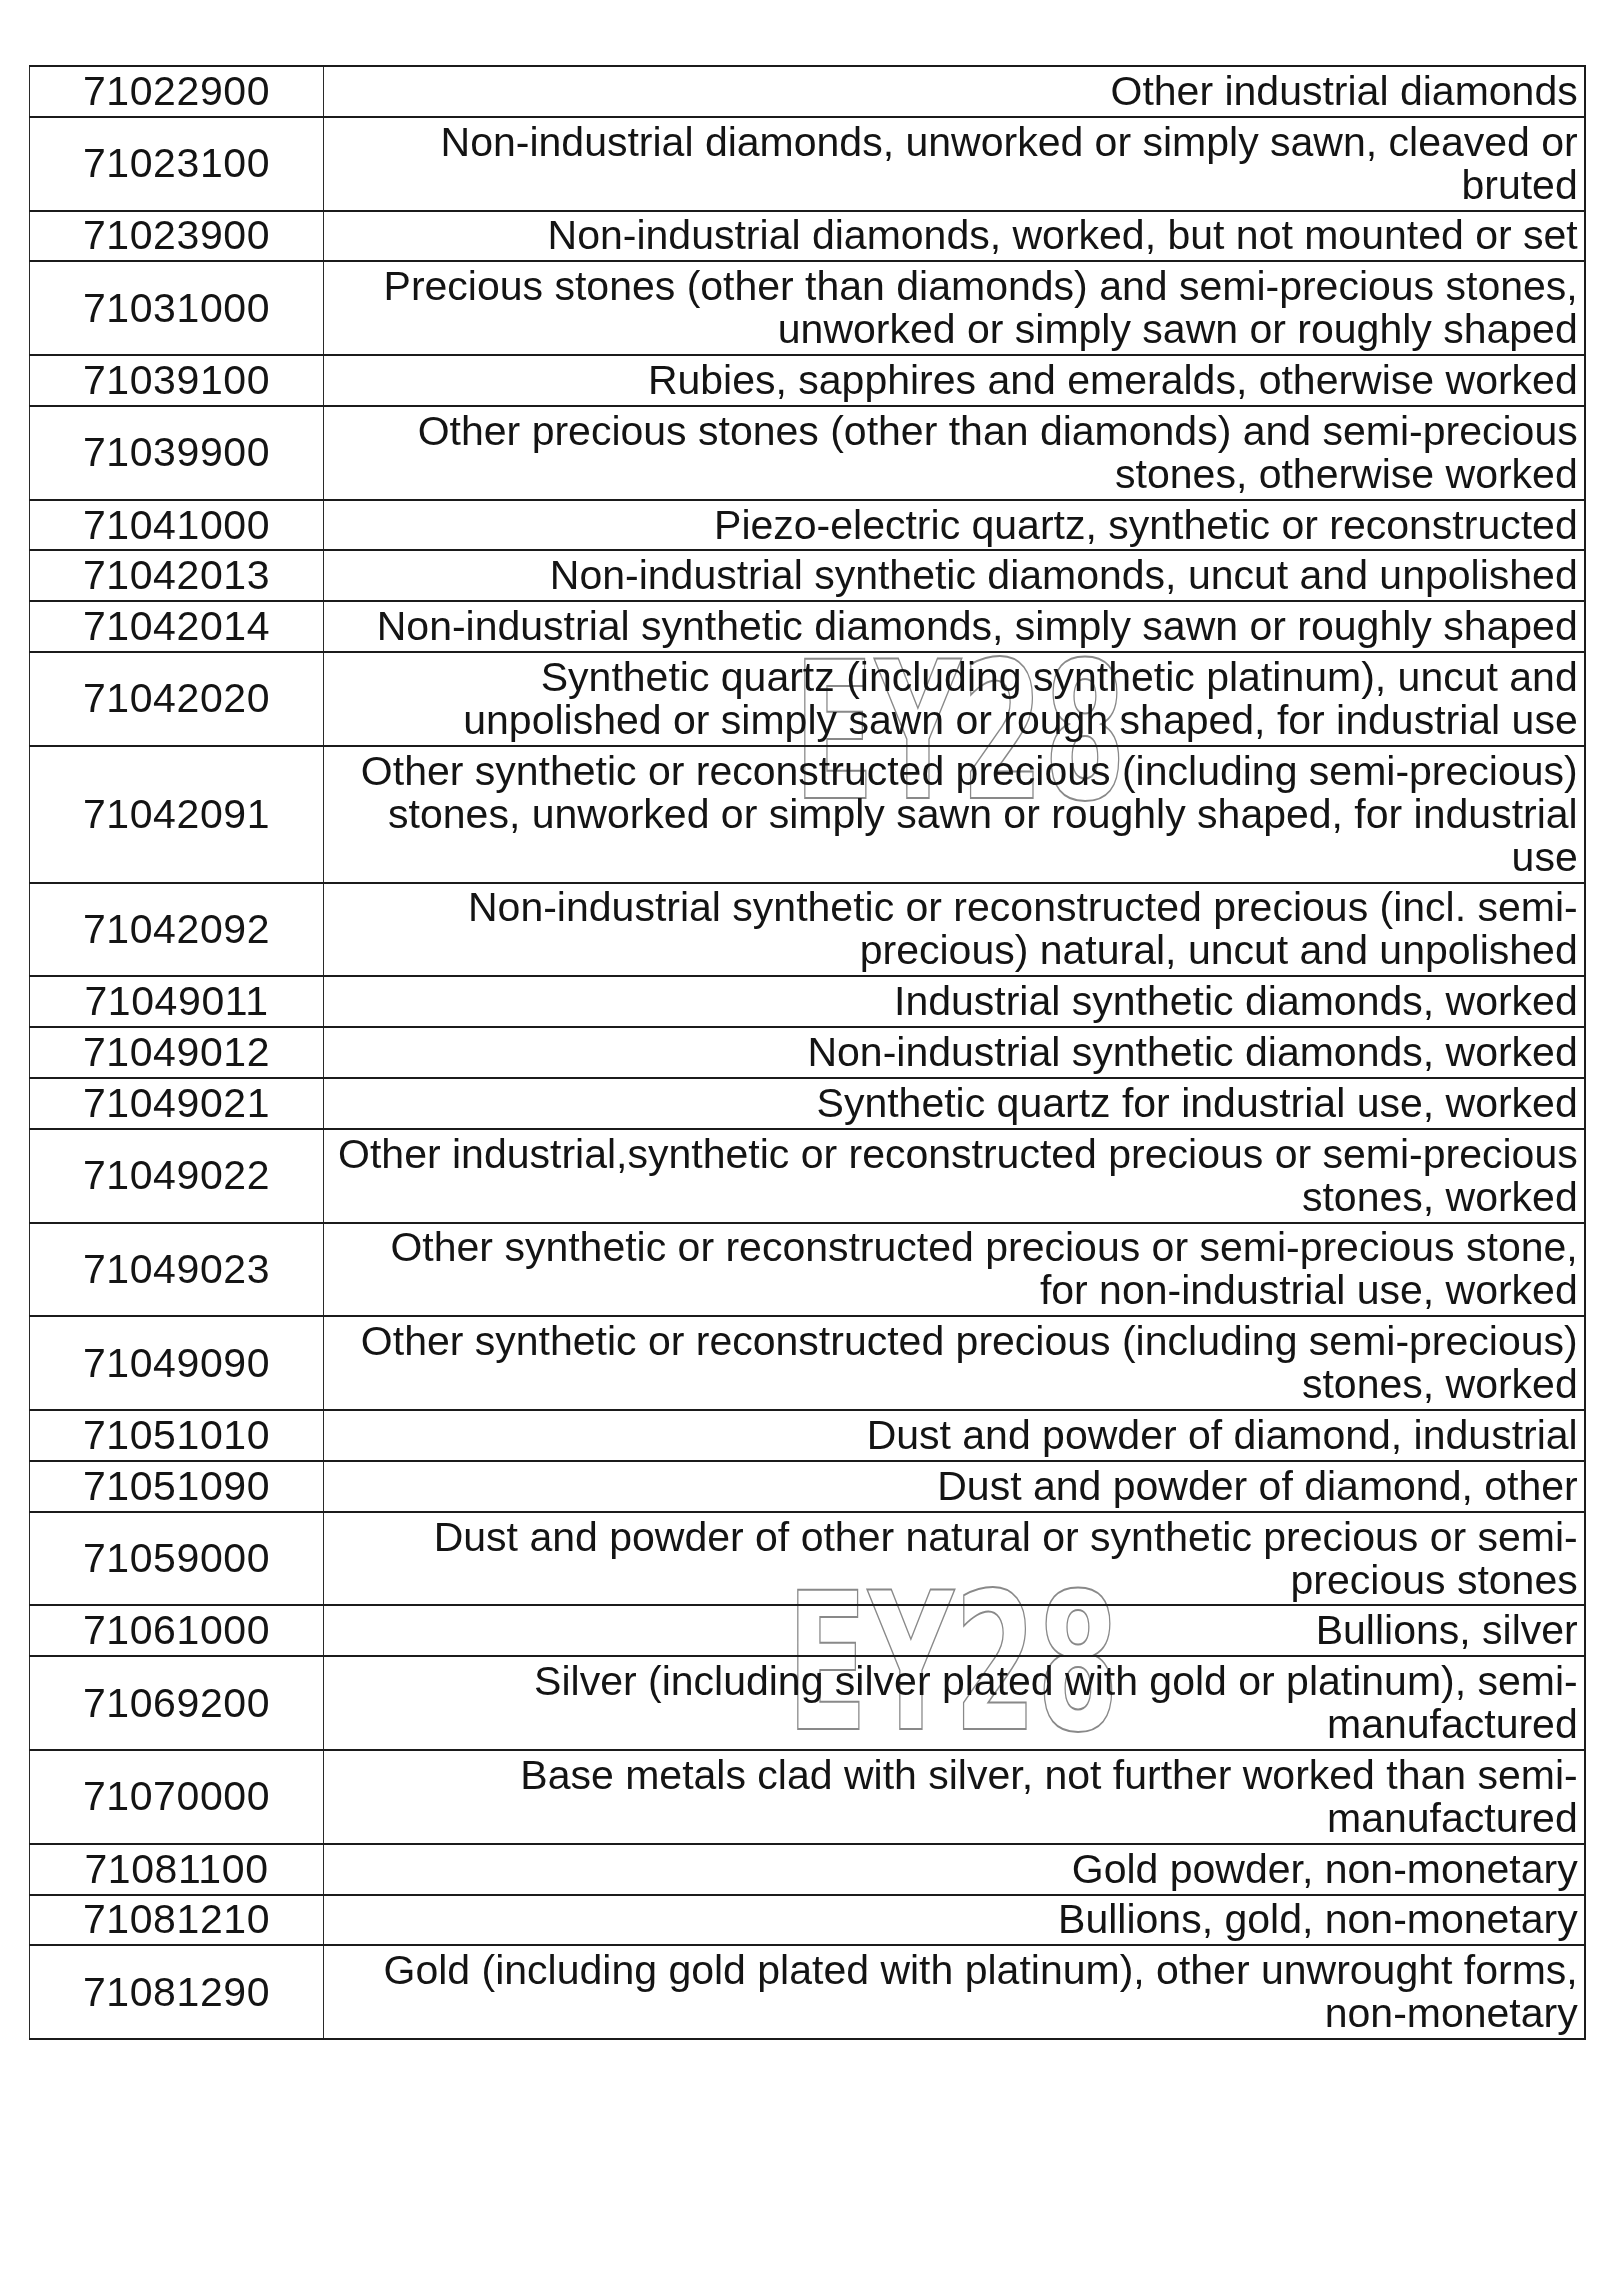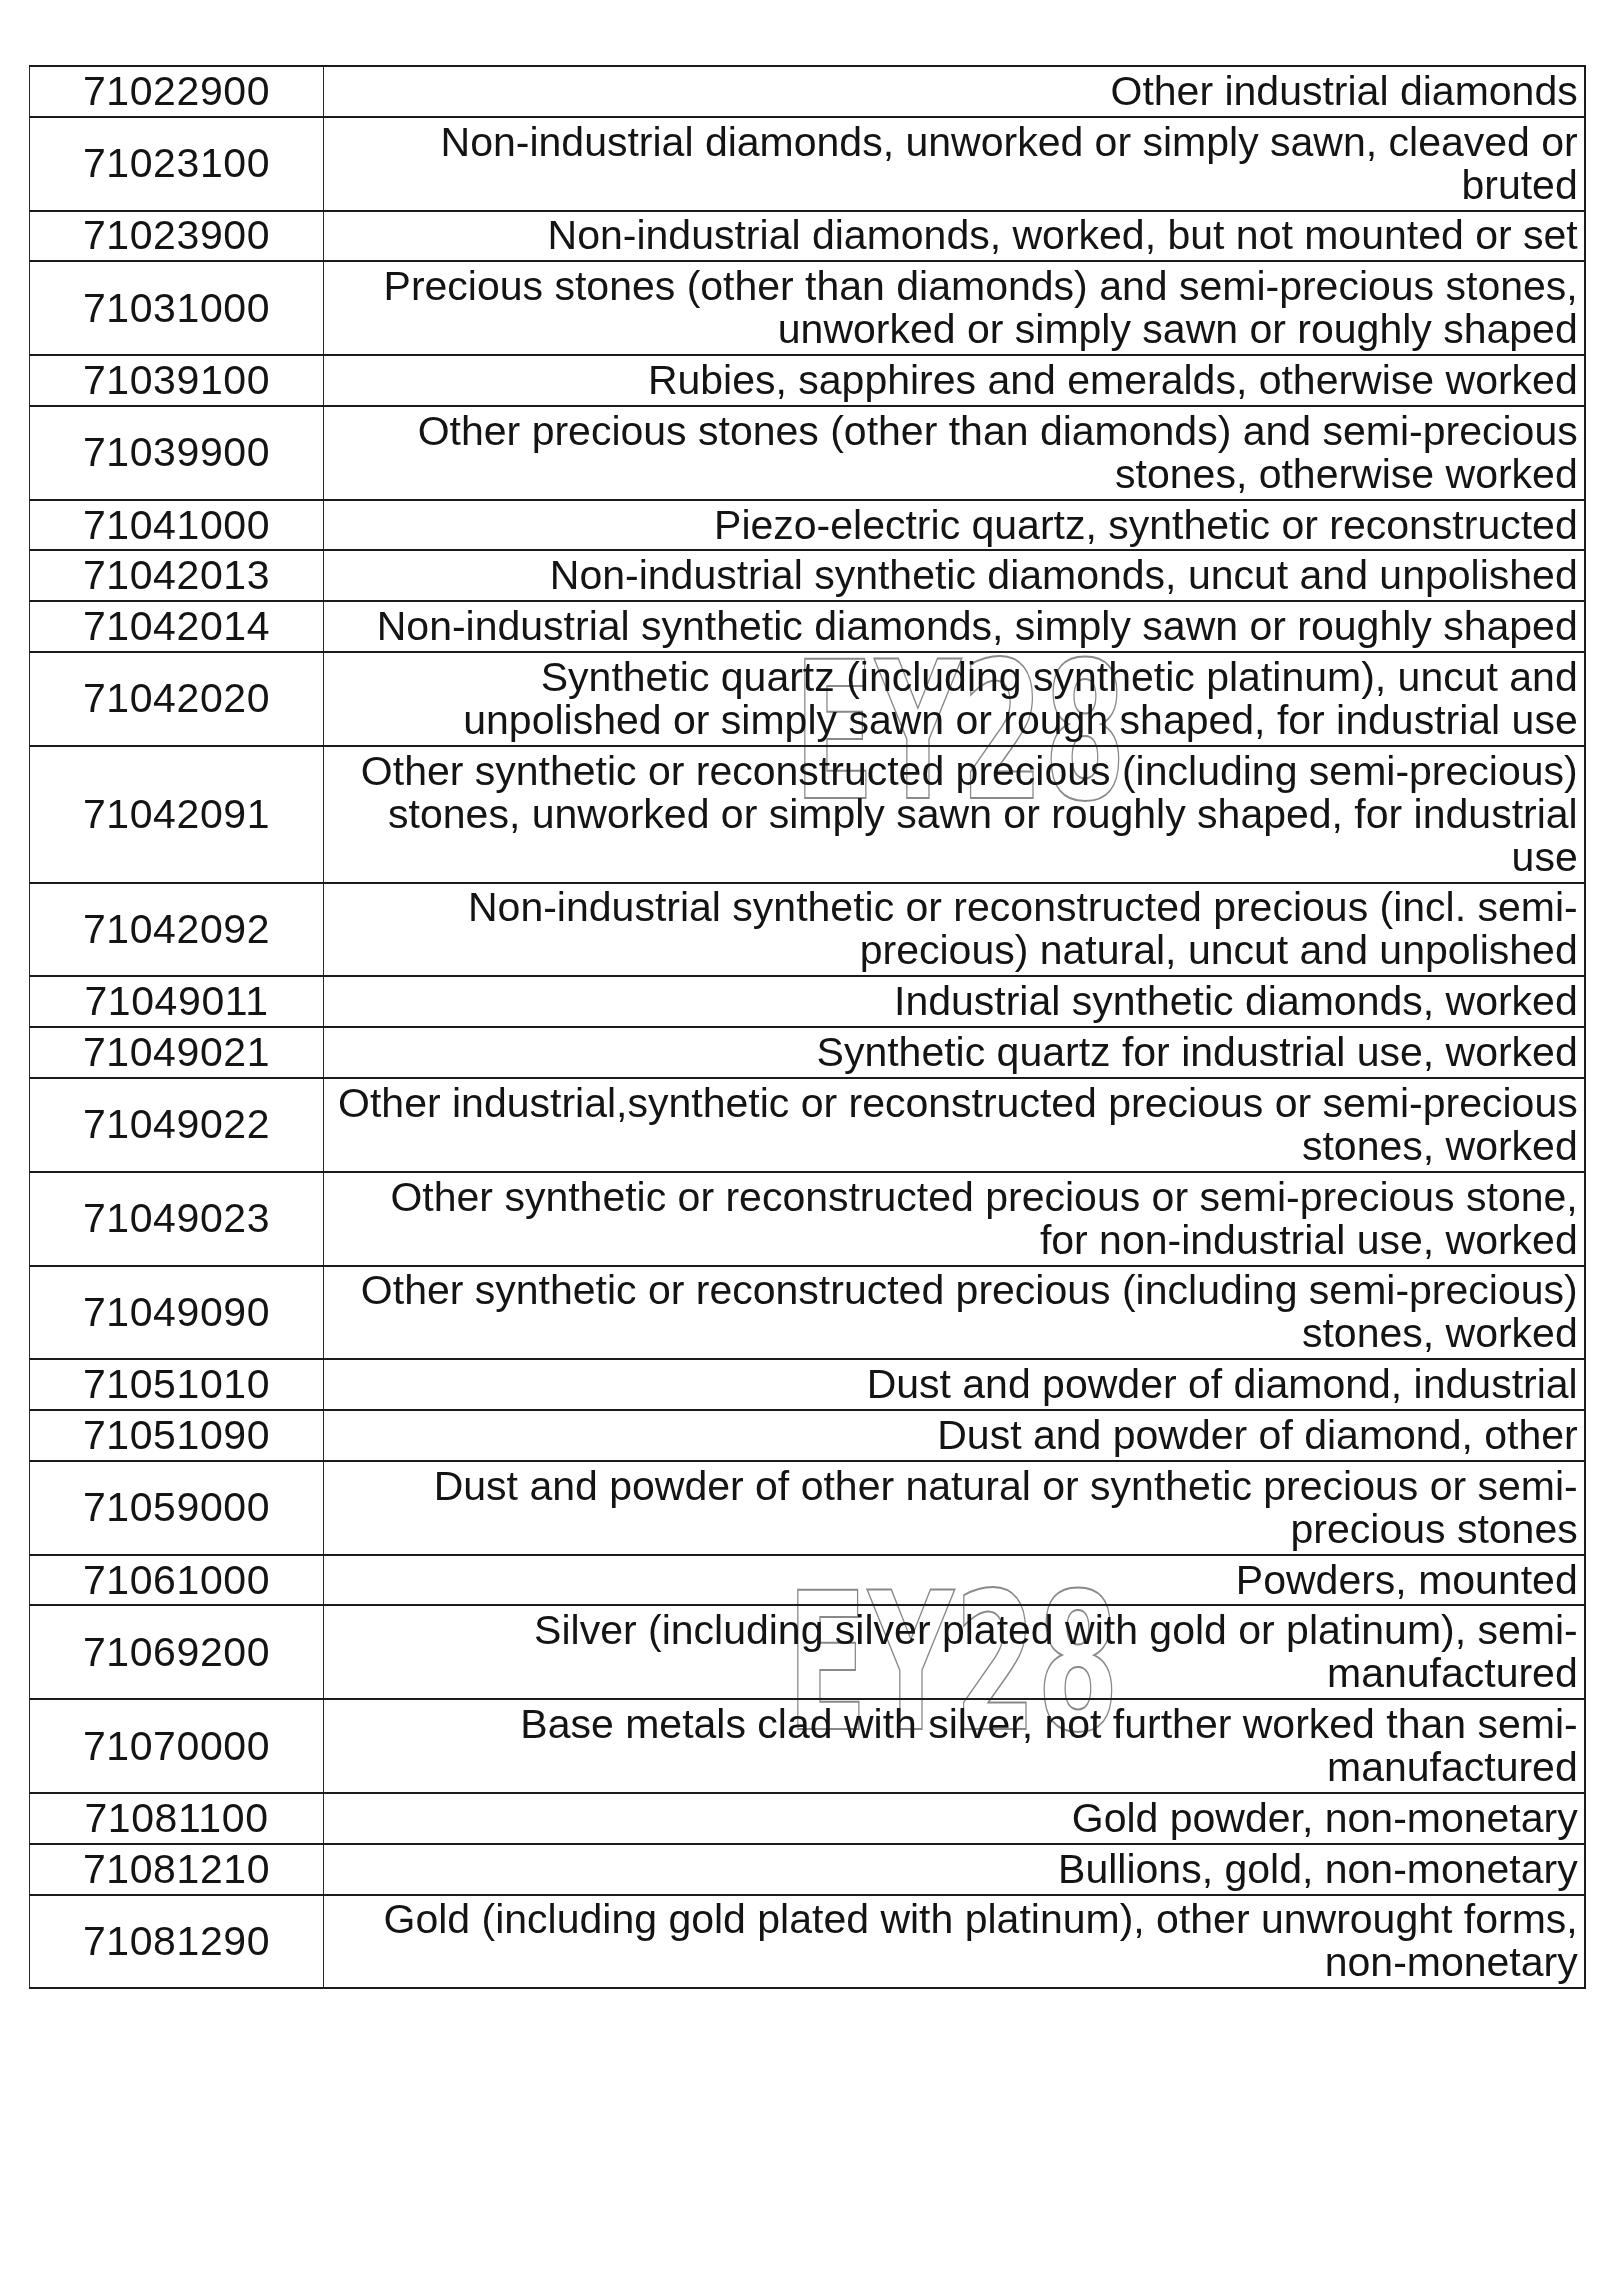--- a/index.html
+++ b/index.html
@@ -149,20 +149,24 @@
   <tr>
     <td class="code-cell">71042092</td>
     <td class="desc-cell">Non-industrial synthetic or reconstructed precious (incl. semi-precious) natural, uncut and unpolished</td>
   </tr>
 
   <tr>
     <td class="code-cell">71049011</td>
     <td class="desc-cell">Industrial synthetic diamonds, worked</td>
   </tr>
 
+  <tr>
+    <td class="code-cell">71049012</td>
+    <td class="desc-cell">Non-industrial synthetic diamonds, worked</td>
+  </tr>
 
   <tr>
     <td class="code-cell">71049021</td>
     <td class="desc-cell">Synthetic quartz for industrial use, worked</td>
   </tr>
 
   <tr>
     <td class="code-cell">71049022</td>
     <td class="desc-cell">Other industrial,synthetic or reconstructed precious or semi-precious stones, worked</td>
   </tr>
@@ -187,21 +191,21 @@
     <td class="desc-cell">Dust and powder of diamond, other</td>
   </tr>
 
   <tr>
     <td class="code-cell">71059000</td>
     <td class="desc-cell">Dust and powder of other natural or synthetic precious or semi-precious stones</td>
   </tr>
 
   <tr>
     <td class="code-cell">71061000</td>
-    <td class="desc-cell">Powders, mounted</td>
+    <td class="desc-cell">Bullions, silver</td>
   </tr>
 
 
   <tr>
     <td class="code-cell">71069200</td>
     <td class="desc-cell">Silver (including silver plated with gold or platinum), semi-manufactured</td>
   </tr>
 
   <tr>
     <td class="code-cell">71070000</td>

